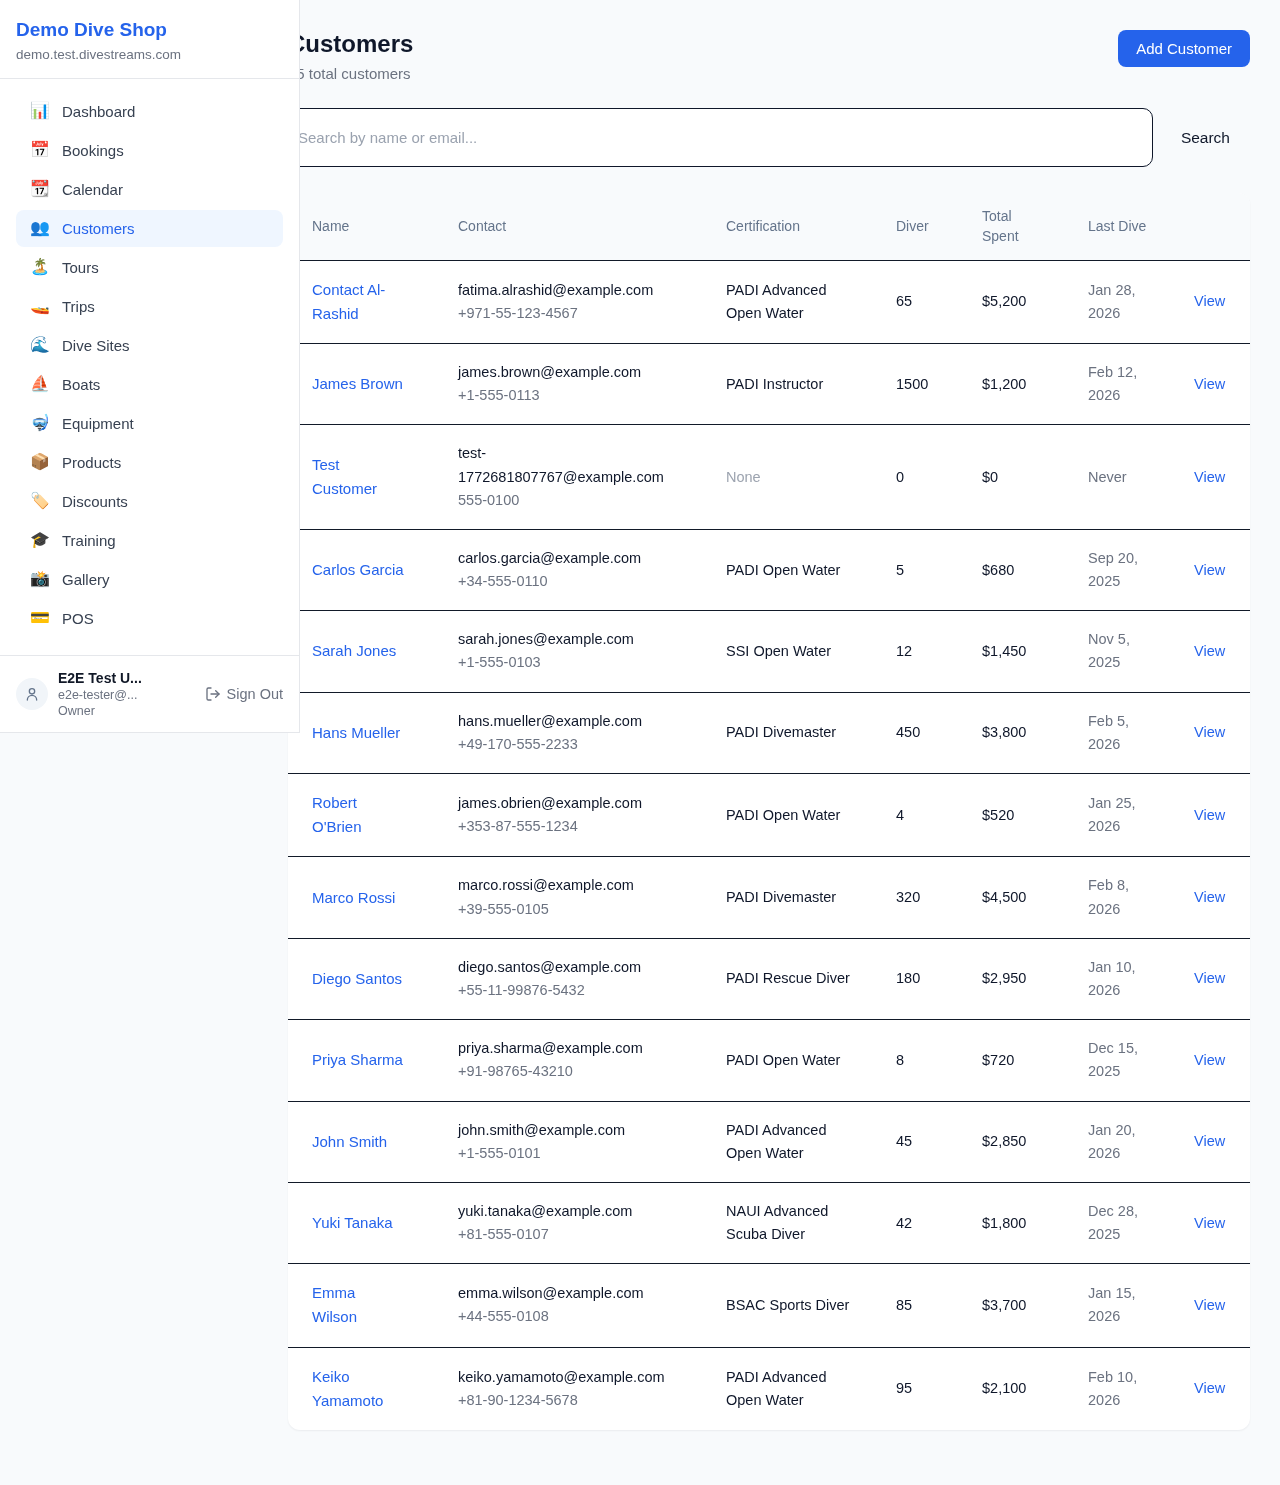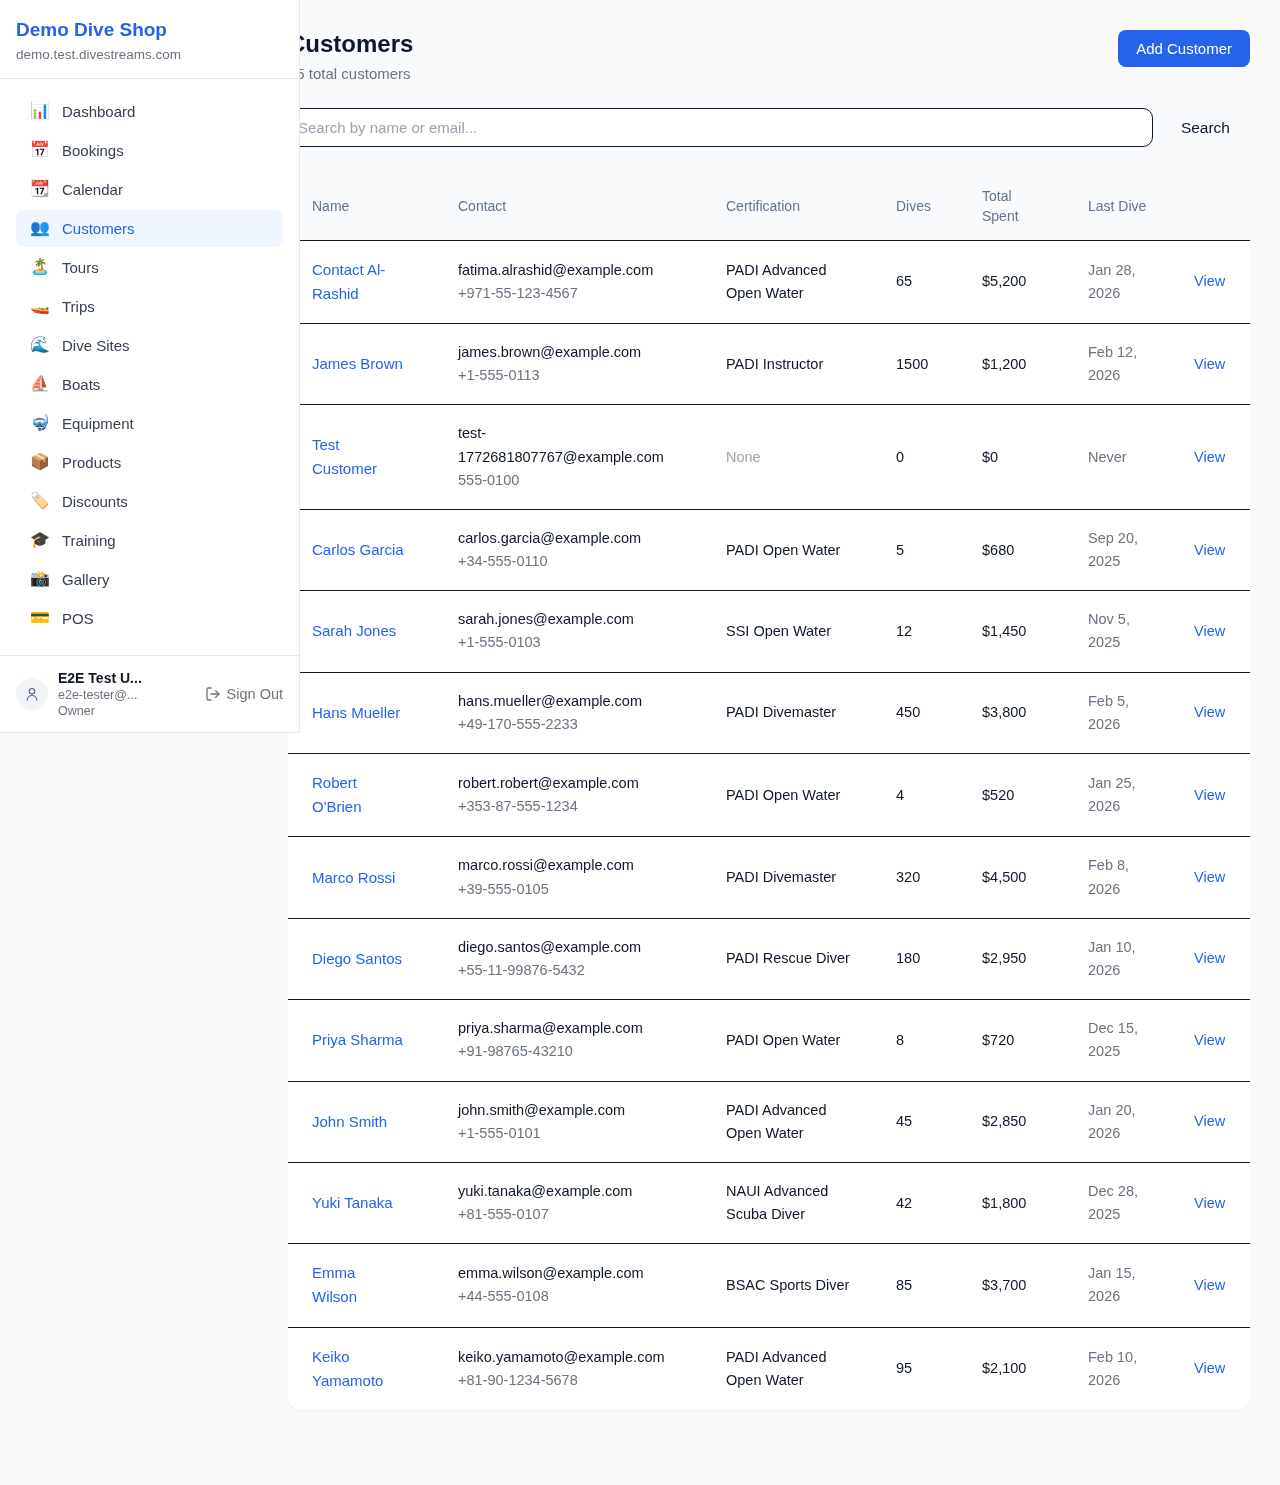--- a/index.html
+++ b/index.html
@@ -59,21 +59,21 @@
   .page-title { font-size: 24px; font-weight: 700; color: #0f172a; }
   .page-subtitle { font-size: 15px; color: #6b7280; margin-top: 7px; }
   .add-btn {
     background: #2563eb; color: #ffffff; border: none; border-radius: 8px;
     font-size: 15px; font-weight: 500; padding: 10px 18px; cursor: pointer;
     font-family: inherit;
   }
 
   .search-row { display: flex; align-items: center; margin-top: 26px; }
   .search-input {
-    flex: 1 1 auto; height: 39px;
+    flex: 1 1 auto; height: 59px;
     border: 1px solid #0f172a; border-radius: 10px;
     background: #ffffff; padding: 0 9px; font-size: 15px;
     font-family: inherit; color: #0f172a; outline: none;
   }
   .search-input::placeholder { color: #9aa2af; }
   .search-btn {
     background: none; border: none; color: #0f172a;
     font-size: 15.5px; font-weight: 500; margin-left: 28px; margin-right: 20px;
     cursor: pointer; font-family: inherit;
   }
@@ -226,21 +226,21 @@
         <col class="c-dives">
           <col class="c-spent">
           <col class="c-lastdive">
           <col class="c-action">
       </colgroup>
       <thead>
         <tr>
           <th>Name</th>
           <th>Contact</th>
           <th>Certification</th>
-          <th>Dives</th>
+          <th>Diver</th>
           <th>Total Spent</th>
           <th>Last Dive</th>
           <th></th>
         </tr>
       </thead>
       <tbody>
           <tr>
     <td class="col-name">
       <a class="name-link">Contact Al-Rashid</a>
     </td>
@@ -334,21 +334,21 @@
     <td class="col-lastdive">Feb 5, 2026</td>
     <td class="col-action">
       <a class="view-link">View</a>
     </td>
   </tr>
           <tr>
     <td class="col-name">
       <a class="name-link">Robert O'Brien</a>
     </td>
     <td class="col-contact">
-      <div class="email-line">robert.robert@example.com</div>
+      <div class="email-line">james.obrien@example.com</div>
       <div class="phone-line">+353-87-555-1234</div>
     </td>
     <td class="col-cert">PADI Open Water</td>
     <td class="col-dives">4</td>
     <td class="col-spent">$520</td>
     <td class="col-lastdive">Jan 25, 2026</td>
     <td class="col-action">
       <a class="view-link">View</a>
     </td>
   </tr>

